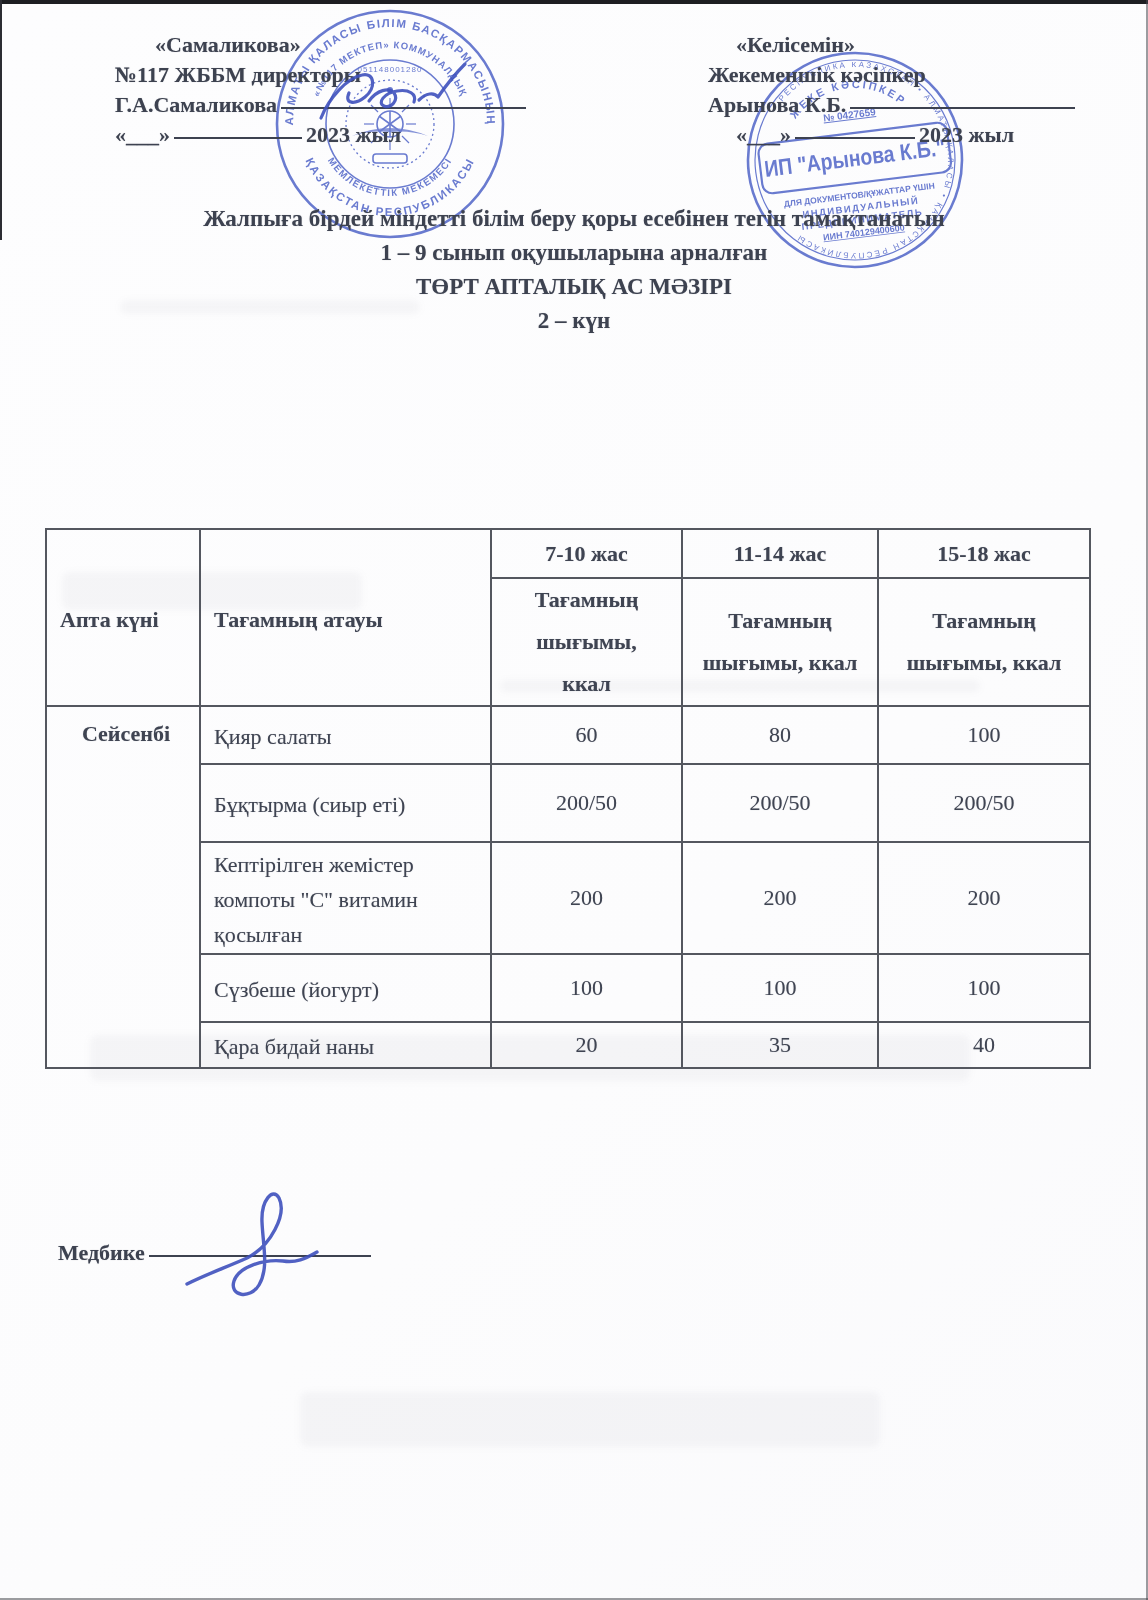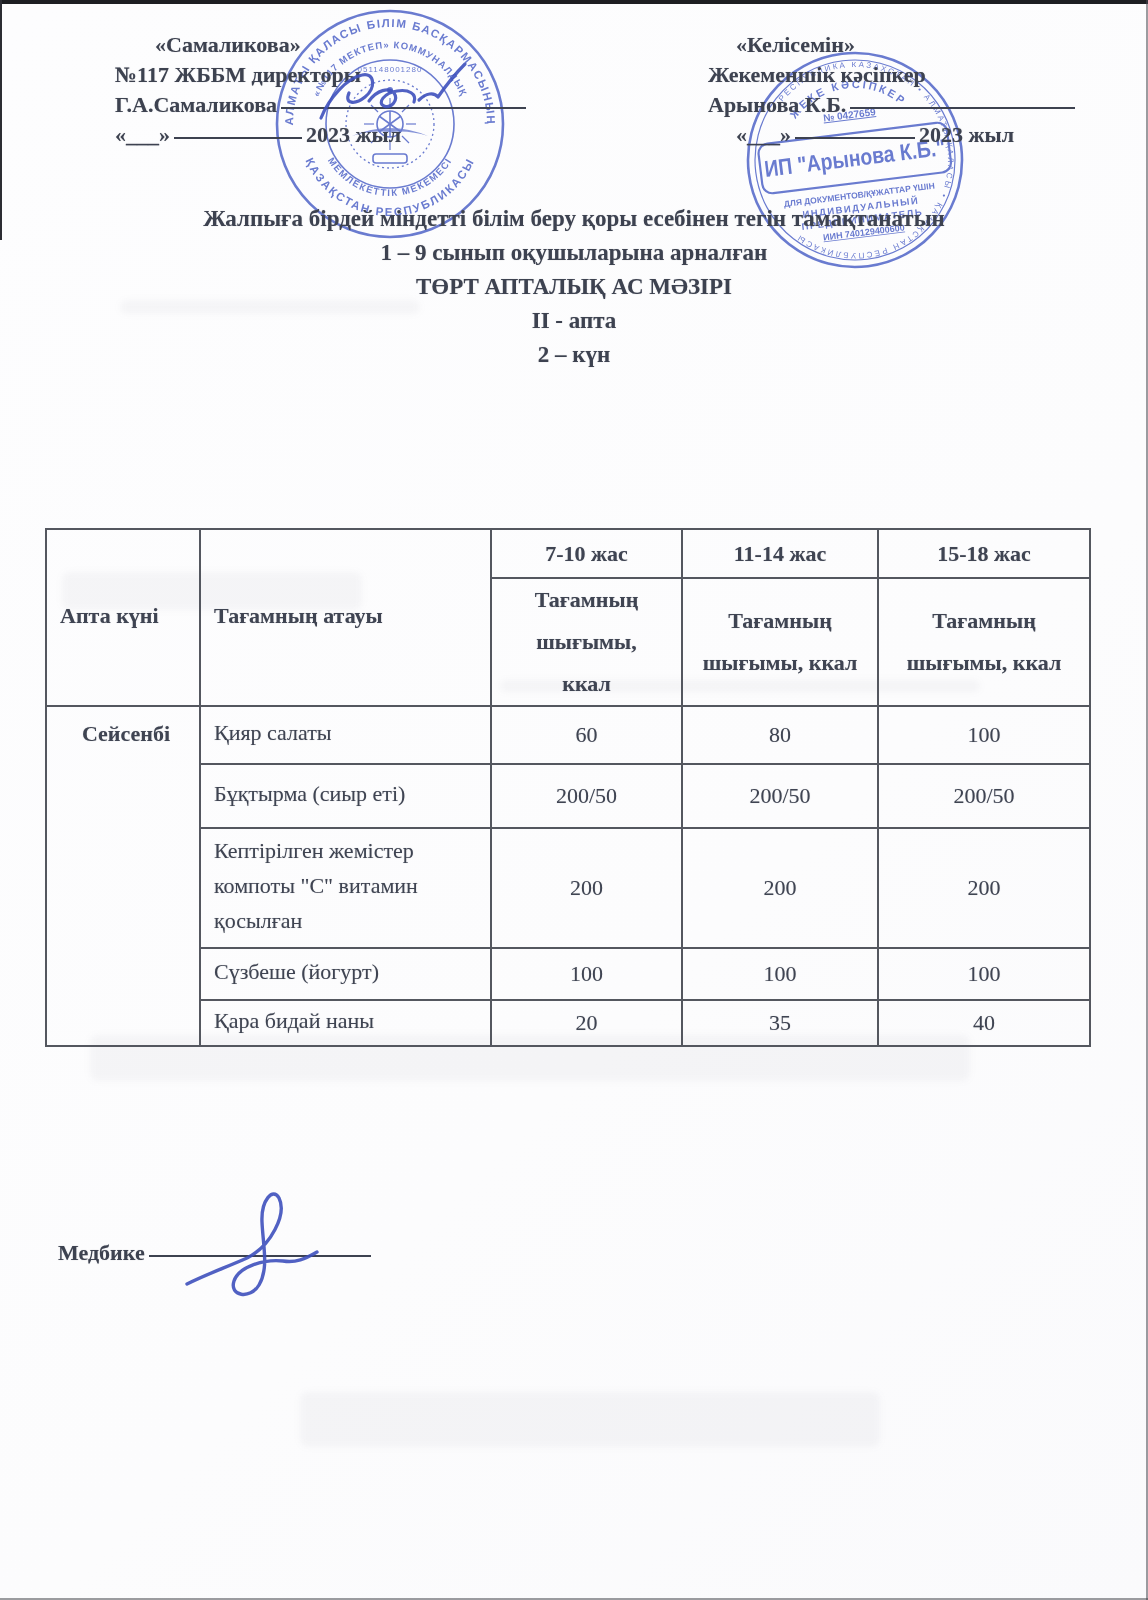--- a/index.html
+++ b/index.html
@@ -45,21 +45,21 @@
     position:absolute; left:45px; top:528px;
     border-collapse:collapse; table-layout:fixed;
     font-size:22px; color:#3f4452;
     text-shadow:0 0 1px rgba(63,68,82,.3);
   }
   table.menu th, table.menu td {
     border:2px solid #54575f;
     overflow:hidden;
   }
   table.menu th { font-weight:bold; }
-  .cell-left { text-align:left; padding:4px 10px 8px 13px; vertical-align:middle; }
+  .cell-left { text-align:left; padding:4px 10px 0 13px; vertical-align:middle; }
   .cell-center { text-align:center; vertical-align:middle; }
   .day-cell { text-align:center; vertical-align:top; padding:14px 8px 0 14px; font-weight:bold; }
   .sub-head { line-height:42px; padding:0 18px; }
 
   .nurse-line {
     position:absolute; left:58px; top:1240px;
     font-weight:bold; font-size:22px;
   }
 
   .stamp { position:absolute; opacity:.82; }
@@ -180,21 +180,20 @@
   <svg class="sig" style="left:305px; top:60px;" width="185" height="72" viewBox="0 0 185 72">
     <path d="M 16 58 C 24 38 42 18 57 15 C 70 12 71 28 60 37 C 50 45 39 44 44 33
              M 64 41 C 72 30 84 27 89 33 C 94 40 86 49 79 46 C 72 43 79 33 92 31 C 104 29 112 34 109 42
              M 114 40 C 121 33 129 32 133 37 M 133 37 C 142 24 152 12 160 4" fill="none" stroke="#3f51bd" stroke-width="3.2" stroke-linecap="round"></path>
   </svg>
 
   <div class="title-block ink">
     <div>Жалпыға бірдей міндетті білім беру қоры есебінен тегін тамақтанатын</div>
     <div>1 – 9 сынып оқушыларына арналған</div>
     <div>ТӨРТ АПТАЛЫҚ АС МӘЗІРІ</div>
-    <div>ІІ - апта</div>
     <div>2 – күн</div>
   </div>
 
   <table class="menu">
     <colgroup>
       <col style="width:154px">
         <col style="width:291px">
         <col style="width:191px">
         <col style="width:196px">
         <col style="width:212px">
@@ -212,33 +211,33 @@
       <th class="cell-center sub-head">Тағамның шығымы, ккал</th>
       <th class="cell-center sub-head">Тағамның шығымы, ккал</th>
     </tr>
     <tr style="height:58px">
       <td rowspan="5" class="day-cell">Сейсенбі</td>
       <td class="cell-left">Қияр салаты</td>
       <td class="cell-center">60</td>
       <td class="cell-center">80</td>
       <td class="cell-center">100</td>
     </tr>
-    <tr style="height:64px">
+    <tr style="height:78px">
       <td class="cell-left">Бұқтырма (сиыр еті)</td>
       <td class="cell-center">200/50</td>
       <td class="cell-center">200/50</td>
       <td class="cell-center">200/50</td>
     </tr>
     <tr style="height:100px">
       <td class="cell-left" style="line-height:1.6;">Кептірілген жемістер компоты "С" витамин қосылған</td>
       <td class="cell-center">200</td>
       <td class="cell-center">200</td>
       <td class="cell-center">200</td>
     </tr>
-    <tr style="height:52px">
+    <tr style="height:68px">
       <td class="cell-left">Сүзбеше (йогурт)</td>
       <td class="cell-center">100</td>
       <td class="cell-center">100</td>
       <td class="cell-center">100</td>
     </tr>
     <tr style="height:46px">
       <td class="cell-left">Қара бидай наны</td>
       <td class="cell-center">20</td>
       <td class="cell-center">35</td>
       <td class="cell-center">40</td>

